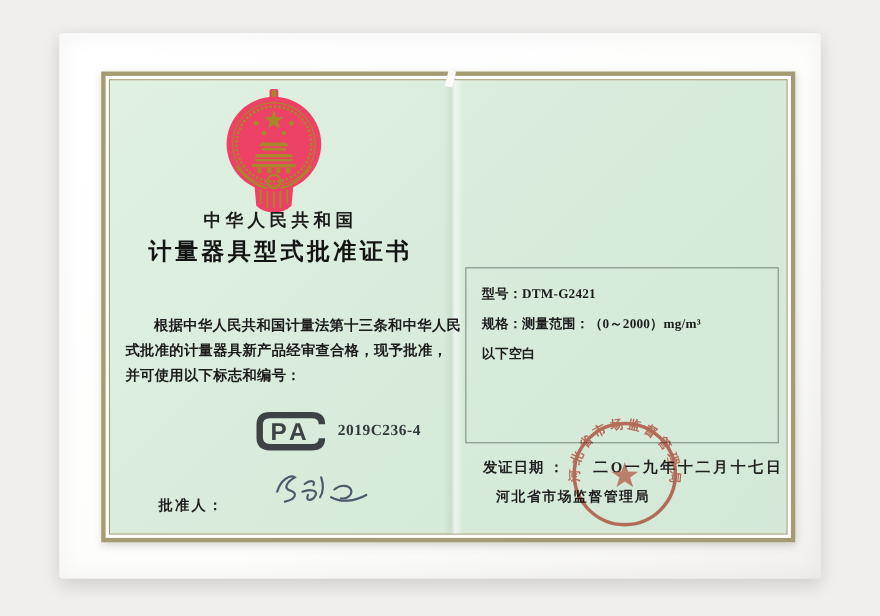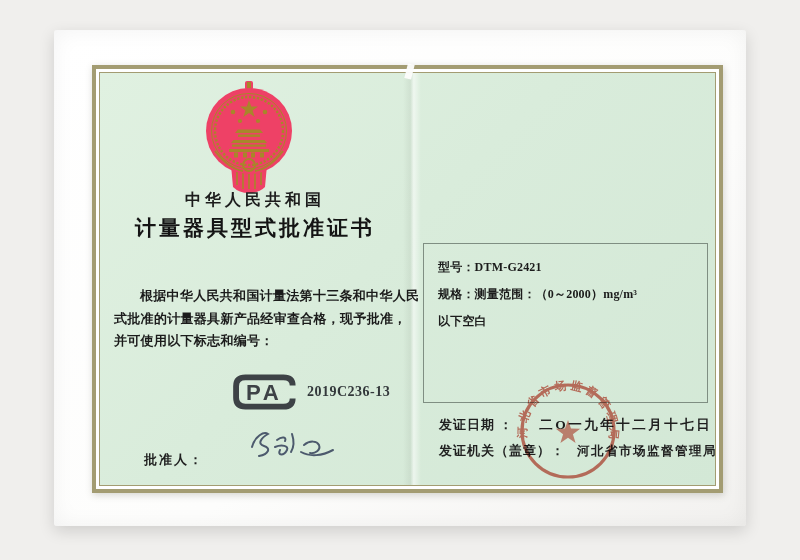--- a/index.html
+++ b/index.html
@@ -158,21 +158,21 @@
       <div class="ln first">根据中华人民共和国计量法第十三条和中华人民</div>
       <div class="ln">式批准的计量器具新产品经审查合格，现予批准，</div>
       <div class="ln">并可使用以下标志和编号：</div>
     </div>
 
     <div class="abs cpa-row">
       <svg width="70" height="38" viewBox="0 0 120 64">
         <path d="M104 21 Q104 7 88 7 L23 7 Q7 7 7 22 L7 42 Q7 57 23 57 L88 57 Q104 57 104 43" fill="none" stroke="#3d4246" stroke-width="10"></path>
         <text x="24" y="45" font-family="Liberation Sans, sans-serif" font-size="38" font-weight="bold" fill="#3d4246" letter-spacing="6">PA</text>
       </svg>
-      <span class="cpa-num">2019C236-13</span>
+      <span class="cpa-num">2019C236-4</span>
     </div>
 
     <div class="abs approver">批准人：</div>
 
     <svg class="abs sig" width="96" height="44" viewBox="0 0 96 44">
       <g fill="none" stroke="#39465e" stroke-width="2" stroke-linecap="round" opacity=".88">
         <path d="M8 26 C11 15 20 10 24 13 C17 17 13 23 20 25 C27 27 25 33 15 35"></path>
         <path d="M33 19 C38 15 43 16 41 20 M31 26 C38 23 45 25 43 29 C40 35 33 35 36 29"></path>
         <path d="M48 13 C50 19 50 26 47 31"></path>
         <path d="M60 24 C66 19 73 20 75 24 C77 29 71 33 66 32"></path>
@@ -187,21 +187,20 @@
       <div class="spec-line">规格：测量范围：（0～2000）mg/m³</div>
       <div class="spec-line">以下空白</div>
     </div>
 
     <div class="abs issue-row" style="top:343px;">
       <span class="issue-label">发证日期 ：</span>
       <span class="date-val">二O一九年十二月十七日</span>
     </div>
 
     <div class="abs issue-row" style="top:369px;">
-      <span class="issue-label">发证机关（盖章）：</span>
       <span class="auth-val">河北省市场监督管理局</span>
     </div>
 
     <svg class="abs seal" width="110" height="110" viewBox="0 0 110 110">
       <circle cx="55" cy="55" r="46" fill="none" stroke="#c8402f" stroke-width="3.2"></circle>
       <defs>
         <path id="sealArc" d="M 15 68 A 42 42 0 1 1 95 68" fill="none"></path>
       </defs>
       <text font-size="11.5" fill="#c8402f" letter-spacing="3.5" font-family="Liberation Serif, serif" font-weight="bold">
         <textPath href="#sealArc" startOffset="6">河北省市场监督管理局</textPath>

